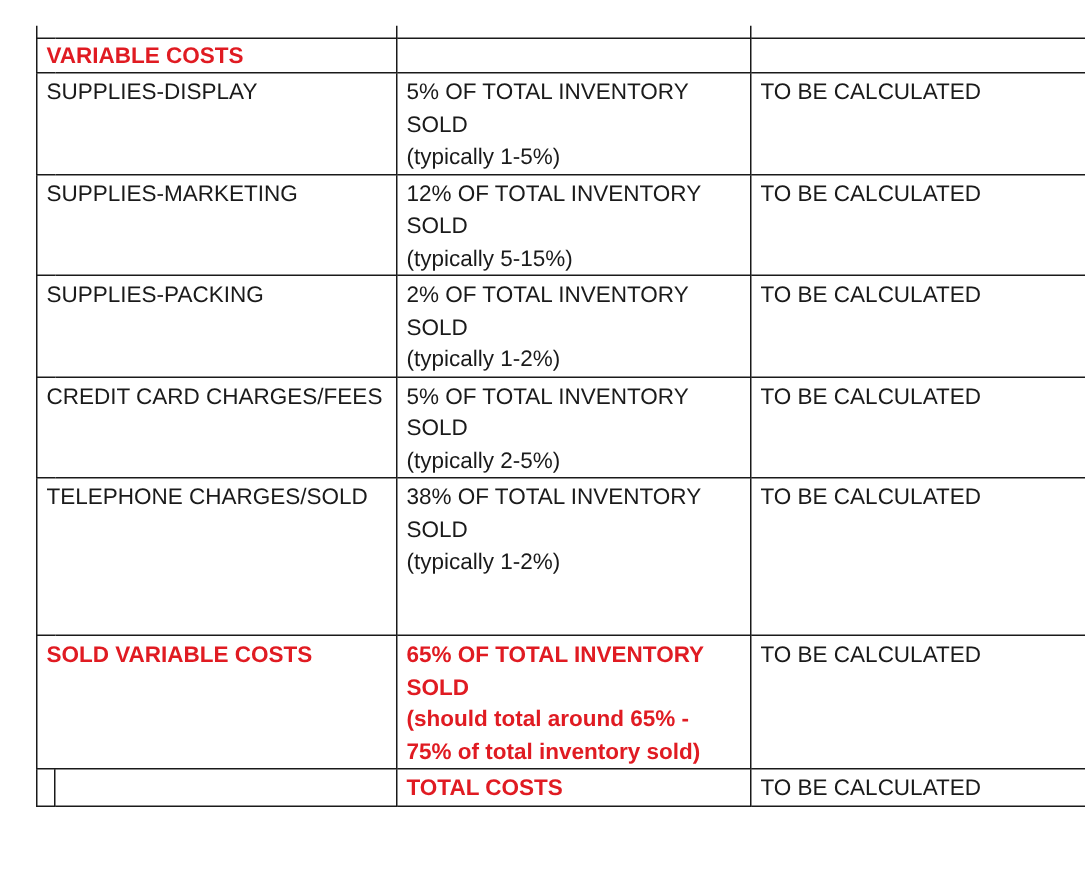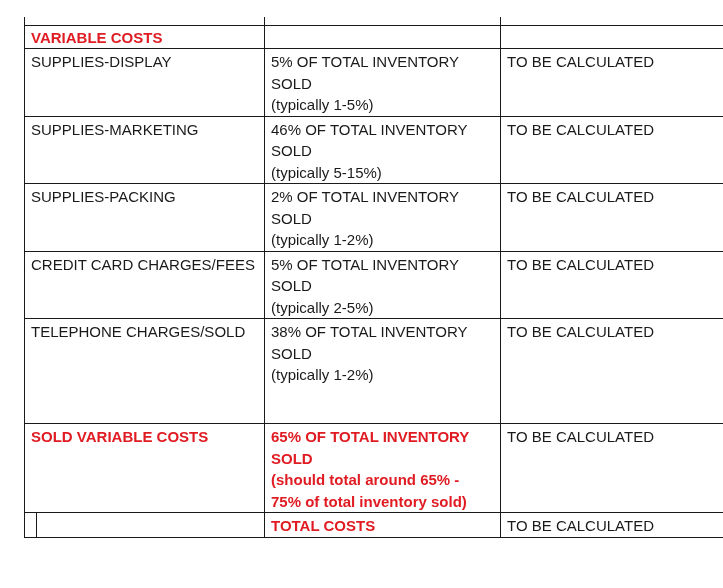--- a/index.html
+++ b/index.html
@@ -68,21 +68,21 @@
   <tr style="height:65px">
     <td colspan="2">SUPPLIES-DISPLAY</td>
     <td>5% OF TOTAL INVENTORY
 SOLD
 (typically 1-5%)</td>
     <td class="value-cell">TO BE CALCULATED</td>
   </tr>
 
   <tr style="height:66px">
     <td colspan="2">SUPPLIES-MARKETING</td>
-    <td>46% OF TOTAL INVENTORY
+    <td>12% OF TOTAL INVENTORY
 SOLD
 (typically 5-15%)</td>
     <td class="value-cell">TO BE CALCULATED</td>
   </tr>
 
   <tr style="height:65px">
     <td colspan="2">SUPPLIES-PACKING</td>
     <td>2% OF TOTAL INVENTORY
 SOLD
 (typically 1-2%)</td>

